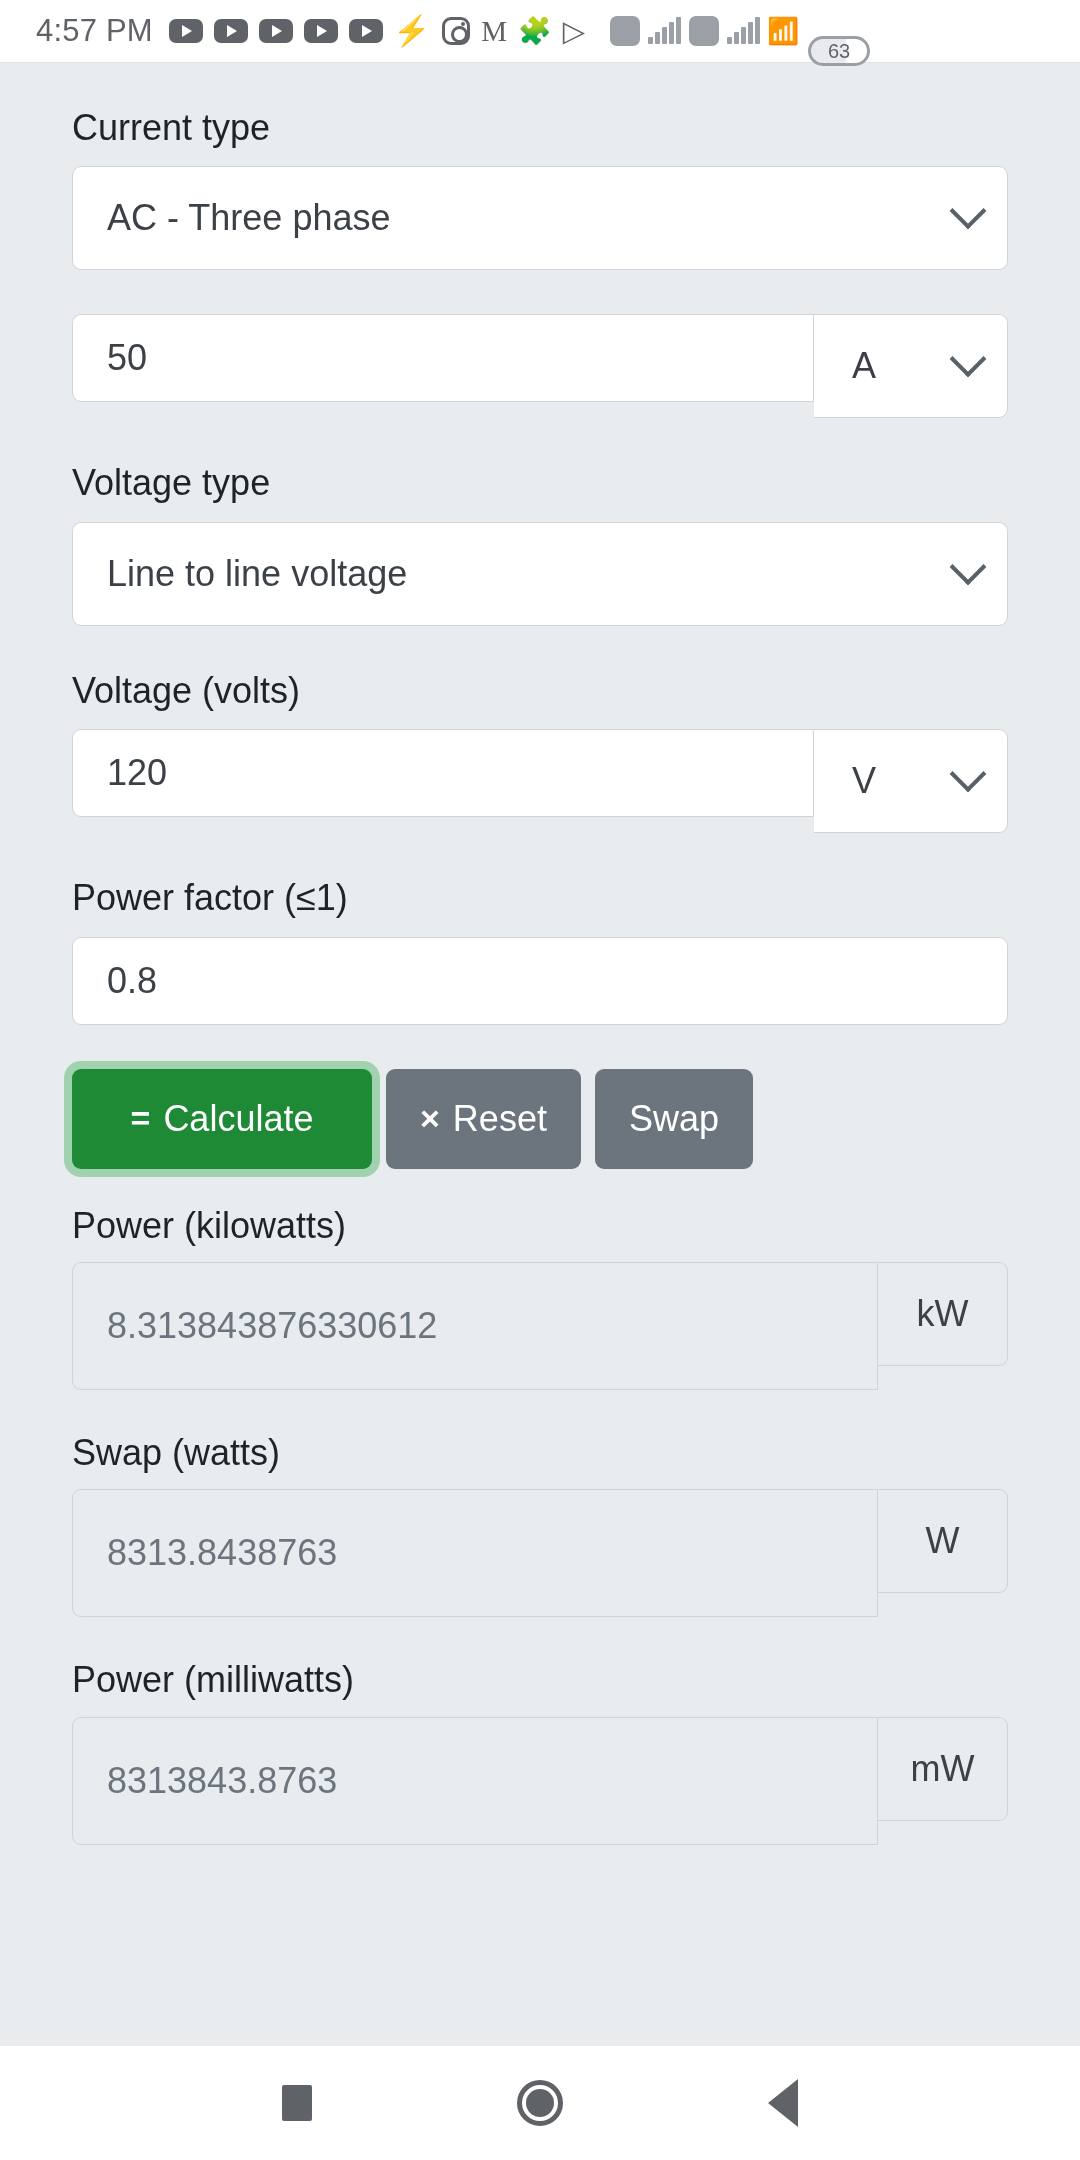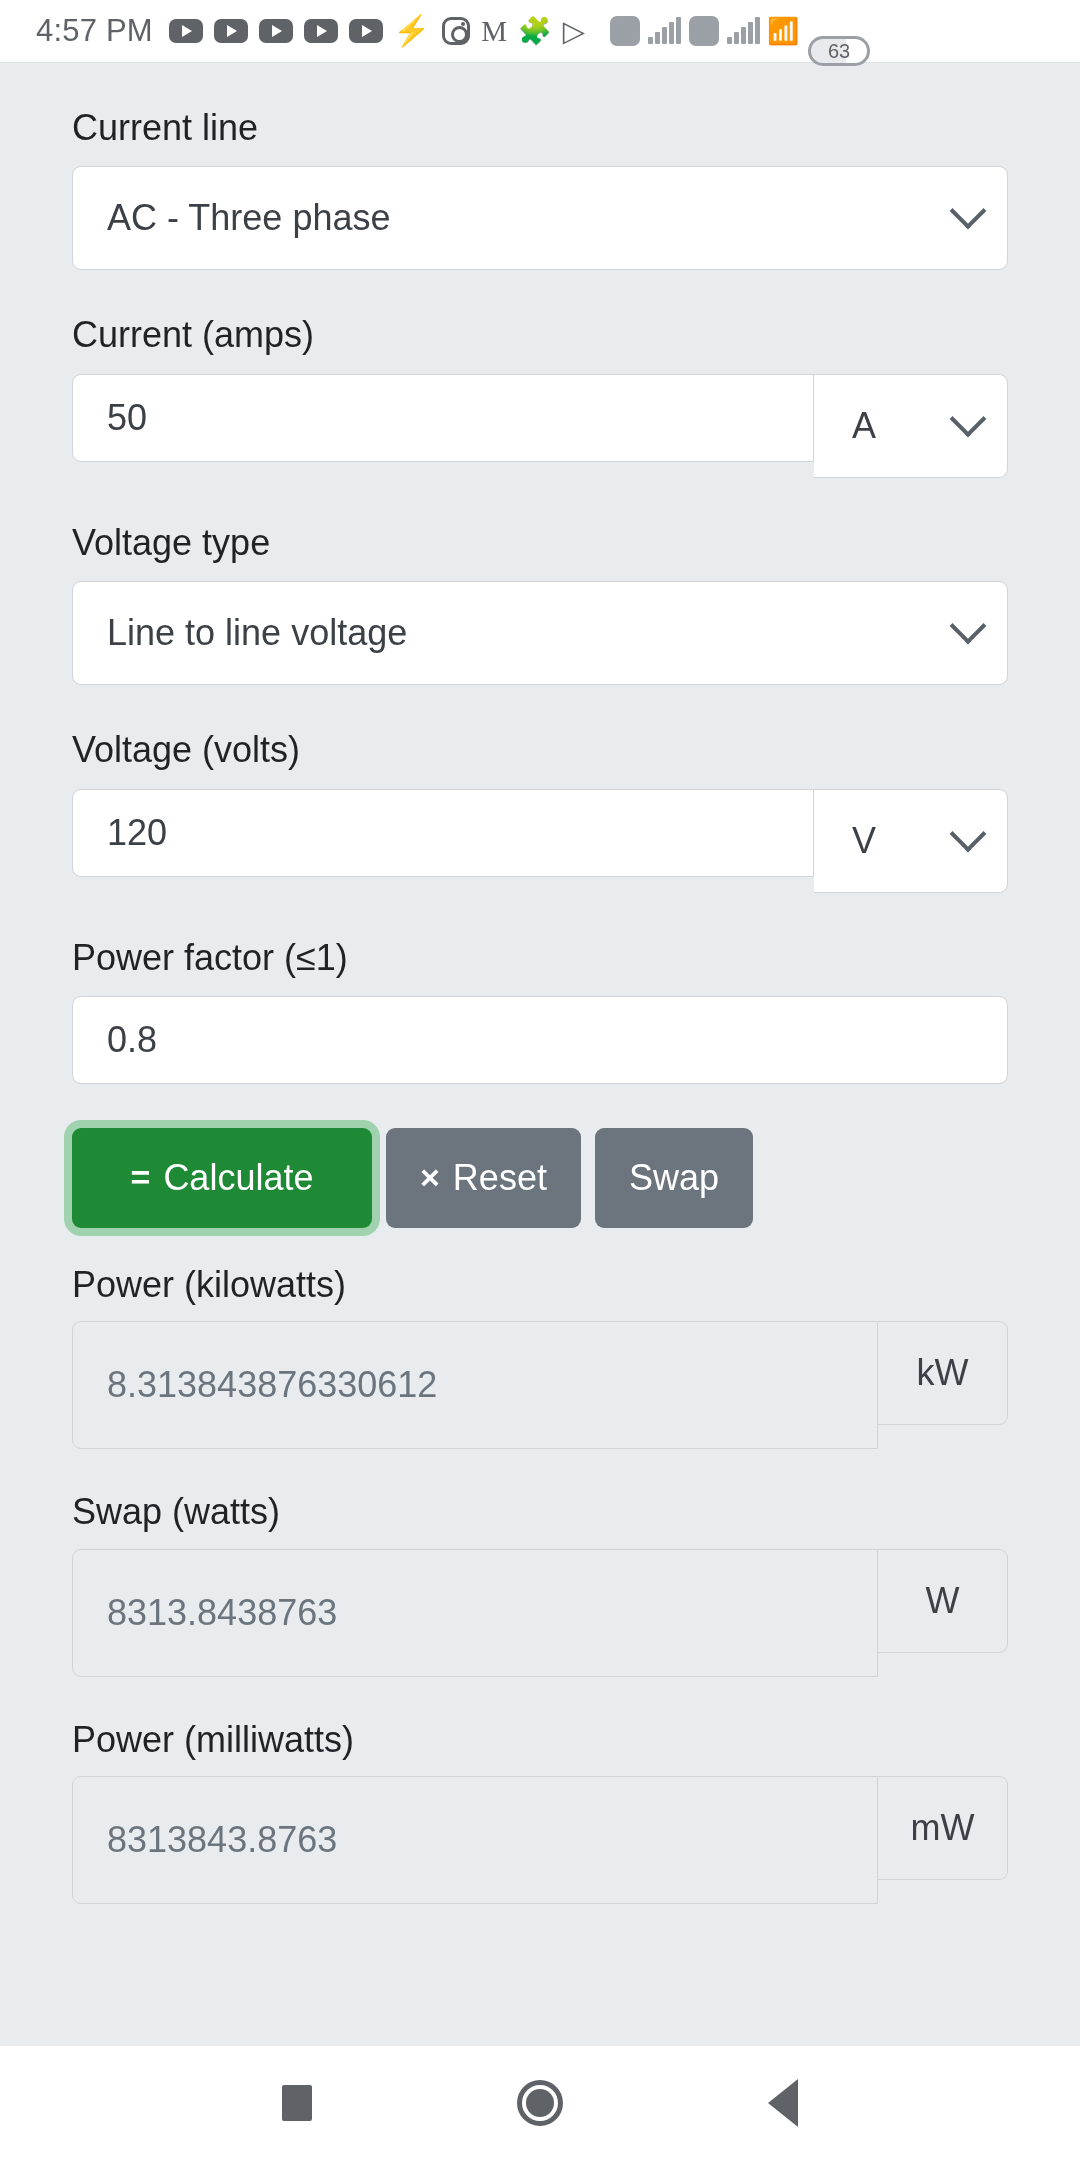--- a/index.html
+++ b/index.html
@@ -334,29 +334,28 @@
         <i></i>
         <i></i>
       </span>
     <span class="wifi-icon">📶</span>
     <span class="battery">63</span>
   </div>
 </div>
 
 <div class="app-viewport">
 
-  <div class="field-label">Current line</div>
+  <div class="field-label">Current type</div>
   <div class="control-row">
     <div class="select-box">
       <span class="sel-value">AC - Three phase</span>
       <span class="chev"></span>
     </div>
   </div>
 
-  <div class="field-label">Current (amps)</div>
   <div class="control-row">
     <div class="text-input">50</div>
     <div class="unit-select">
       <span>A</span>
       <span class="chev"></span>
     </div>
   </div>
 
   <div class="field-label">Voltage type</div>
   <div class="control-row">

